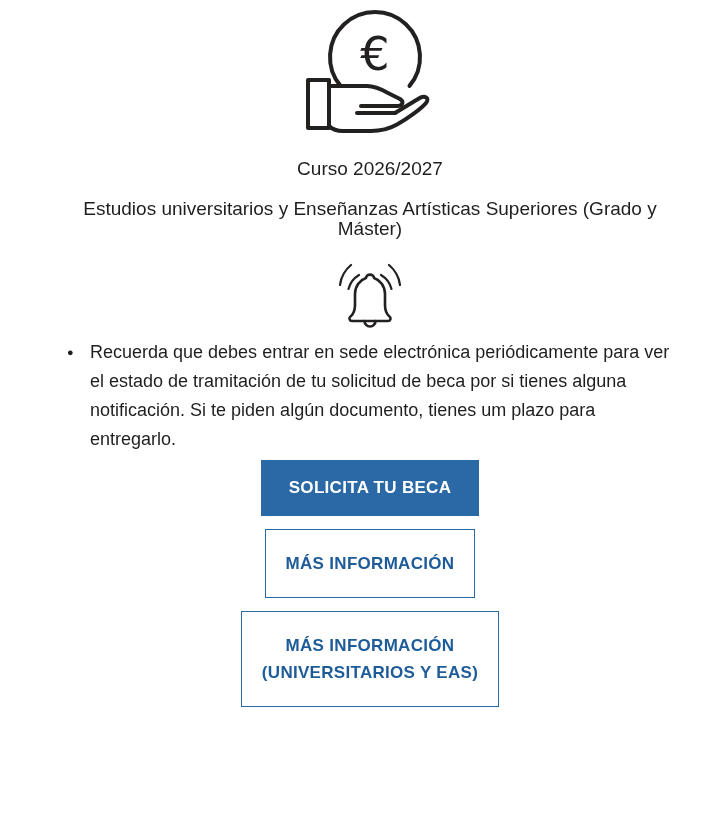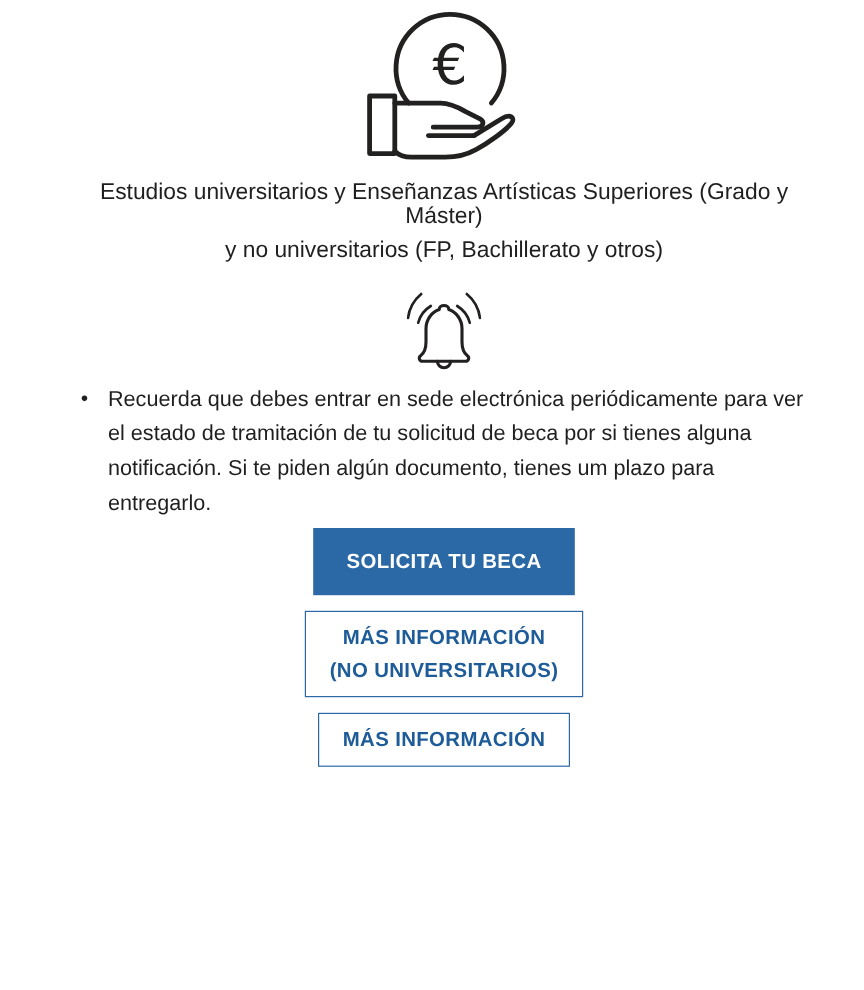--- a/index.html
+++ b/index.html
@@ -91,21 +91,21 @@
     border: none;
     font-size: 17px;
     padding: 18px 28px;
   }
   .btn-outline {
     background: #ffffff;
     color: #1e5c99;
     border: 1.5px solid #2a69a5;
     font-size: 17px;
     line-height: 27px;
-    padding: 8px 20px;
+    padding: 20px 20px;
     margin-top: 13px;
   }
   .btn-outline span { display: block; }
   svg .stroke {
     fill: none;
     stroke: #232020;
     stroke-linecap: round;
     stroke-linejoin: round;
   }
   svg .euro-glyph {
@@ -128,24 +128,24 @@
     <rect class="stroke" stroke-width="4" x="5" y="72" width="21" height="48"></rect>
 
     <path class="stroke" stroke-width="4" d="M26,78 L64,78 C72,78 78,81 85,85 L97,91 C101,93.5 100,97.5 95,98 L58,98"></path>
 
     <path class="stroke" stroke-width="4" d="M54,105 L92,105"></path>
 
     <path class="stroke" stroke-width="4" d="M92,105 L115,91 C122,86.5 127,90 123,95 C118,101 104,111 94,116.5 C86,121 77,123 68,123 L40,123 C34,123 29,121 26,118"></path>
   </svg>
 
 
+  <p class="course-line">Curso 2026/2027</p>
 
   <p class="studies-line">Estudios universitarios y Enseñanzas Artísticas Superiores (Grado y Máster)</p>
 
-  <p class="studies-line second">y no universitarios (FP, Bachillerato y otros)</p>
 
   <svg class="bell-wrap" viewBox="0 0 62 71">
 
     <path class="stroke" stroke-width="2.6" d="M27,17 C27,12.5 35,12.5 35,17 C41,19 46,25 46,33 L46,44 C46,50 48,53.5 50.5,55.5 C52.5,57 51.5,60 49,60 L13,60 C10.5,60 9.5,57 11.5,55.5 C14,53.5 16,50 16,44 L16,33 C16,25 21,19 27,17 Z"></path>
 
     <path class="stroke" stroke-width="2.6" d="M25.5,60 A5.5,5.5 0 0 0 36.5,60"></path>
 
     <path class="stroke" stroke-width="2.2" d="M20,14 C15,17 11,22 9.5,28"></path>
     <path class="stroke" stroke-width="2.2" d="M12,4 C6,9 2,16 1,24"></path>
 
@@ -156,21 +156,21 @@
   <div class="notice">
     <span class="bullet">●</span>
     <p class="notice-text">Recuerda que debes entrar en sede electrónica periódicamente para ver el estado de tramitación de tu solicitud de beca por si tienes alguna notificación. Si te piden algún documento, tienes um plazo para entregarlo.</p>
   </div>
 
   <div class="actions">
     <a class="btn btn-primary">SOLICITA TU BECA</a>
 
     <a class="btn btn-outline">
       <span>MÁS INFORMACIÓN</span>
-      <span>(NO UNIVERSITARIOS)</span>
     </a>
 
     <a class="btn btn-outline">
       <span>MÁS INFORMACIÓN</span>
+      <span>(UNIVERSITARIOS Y EAS)</span>
     </a>
   </div>
 
 </div>
 
 </body></html>

